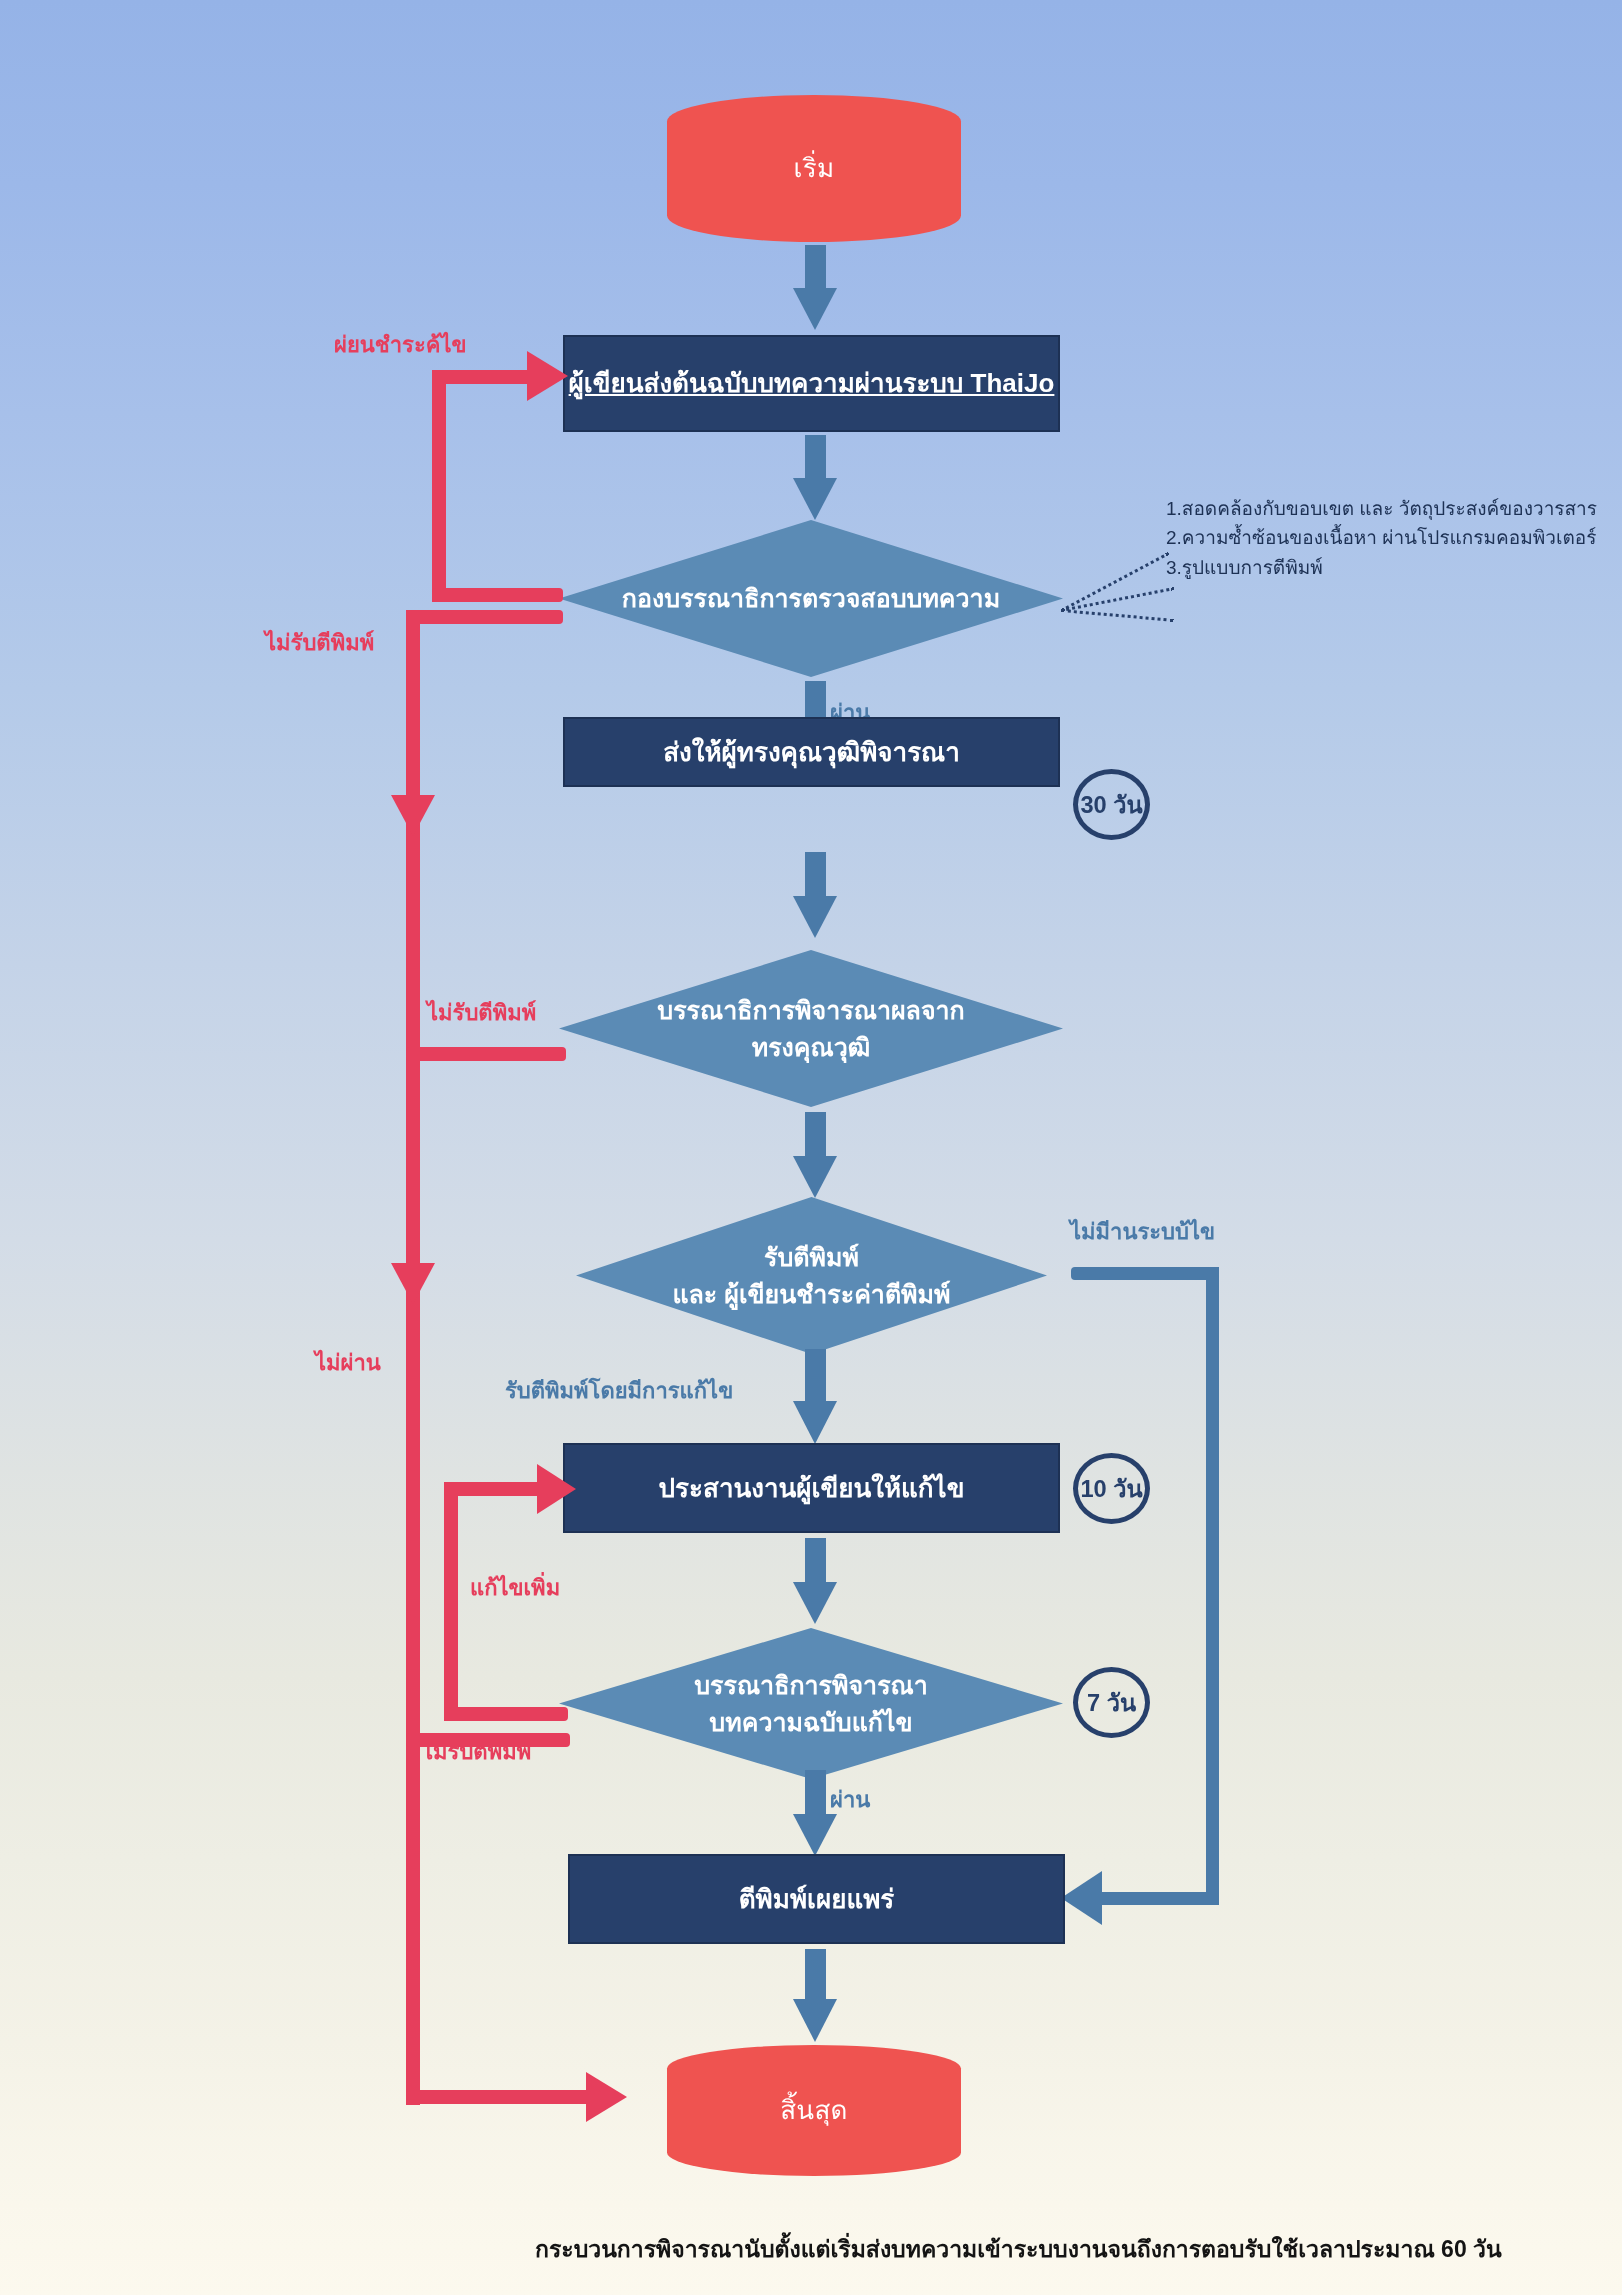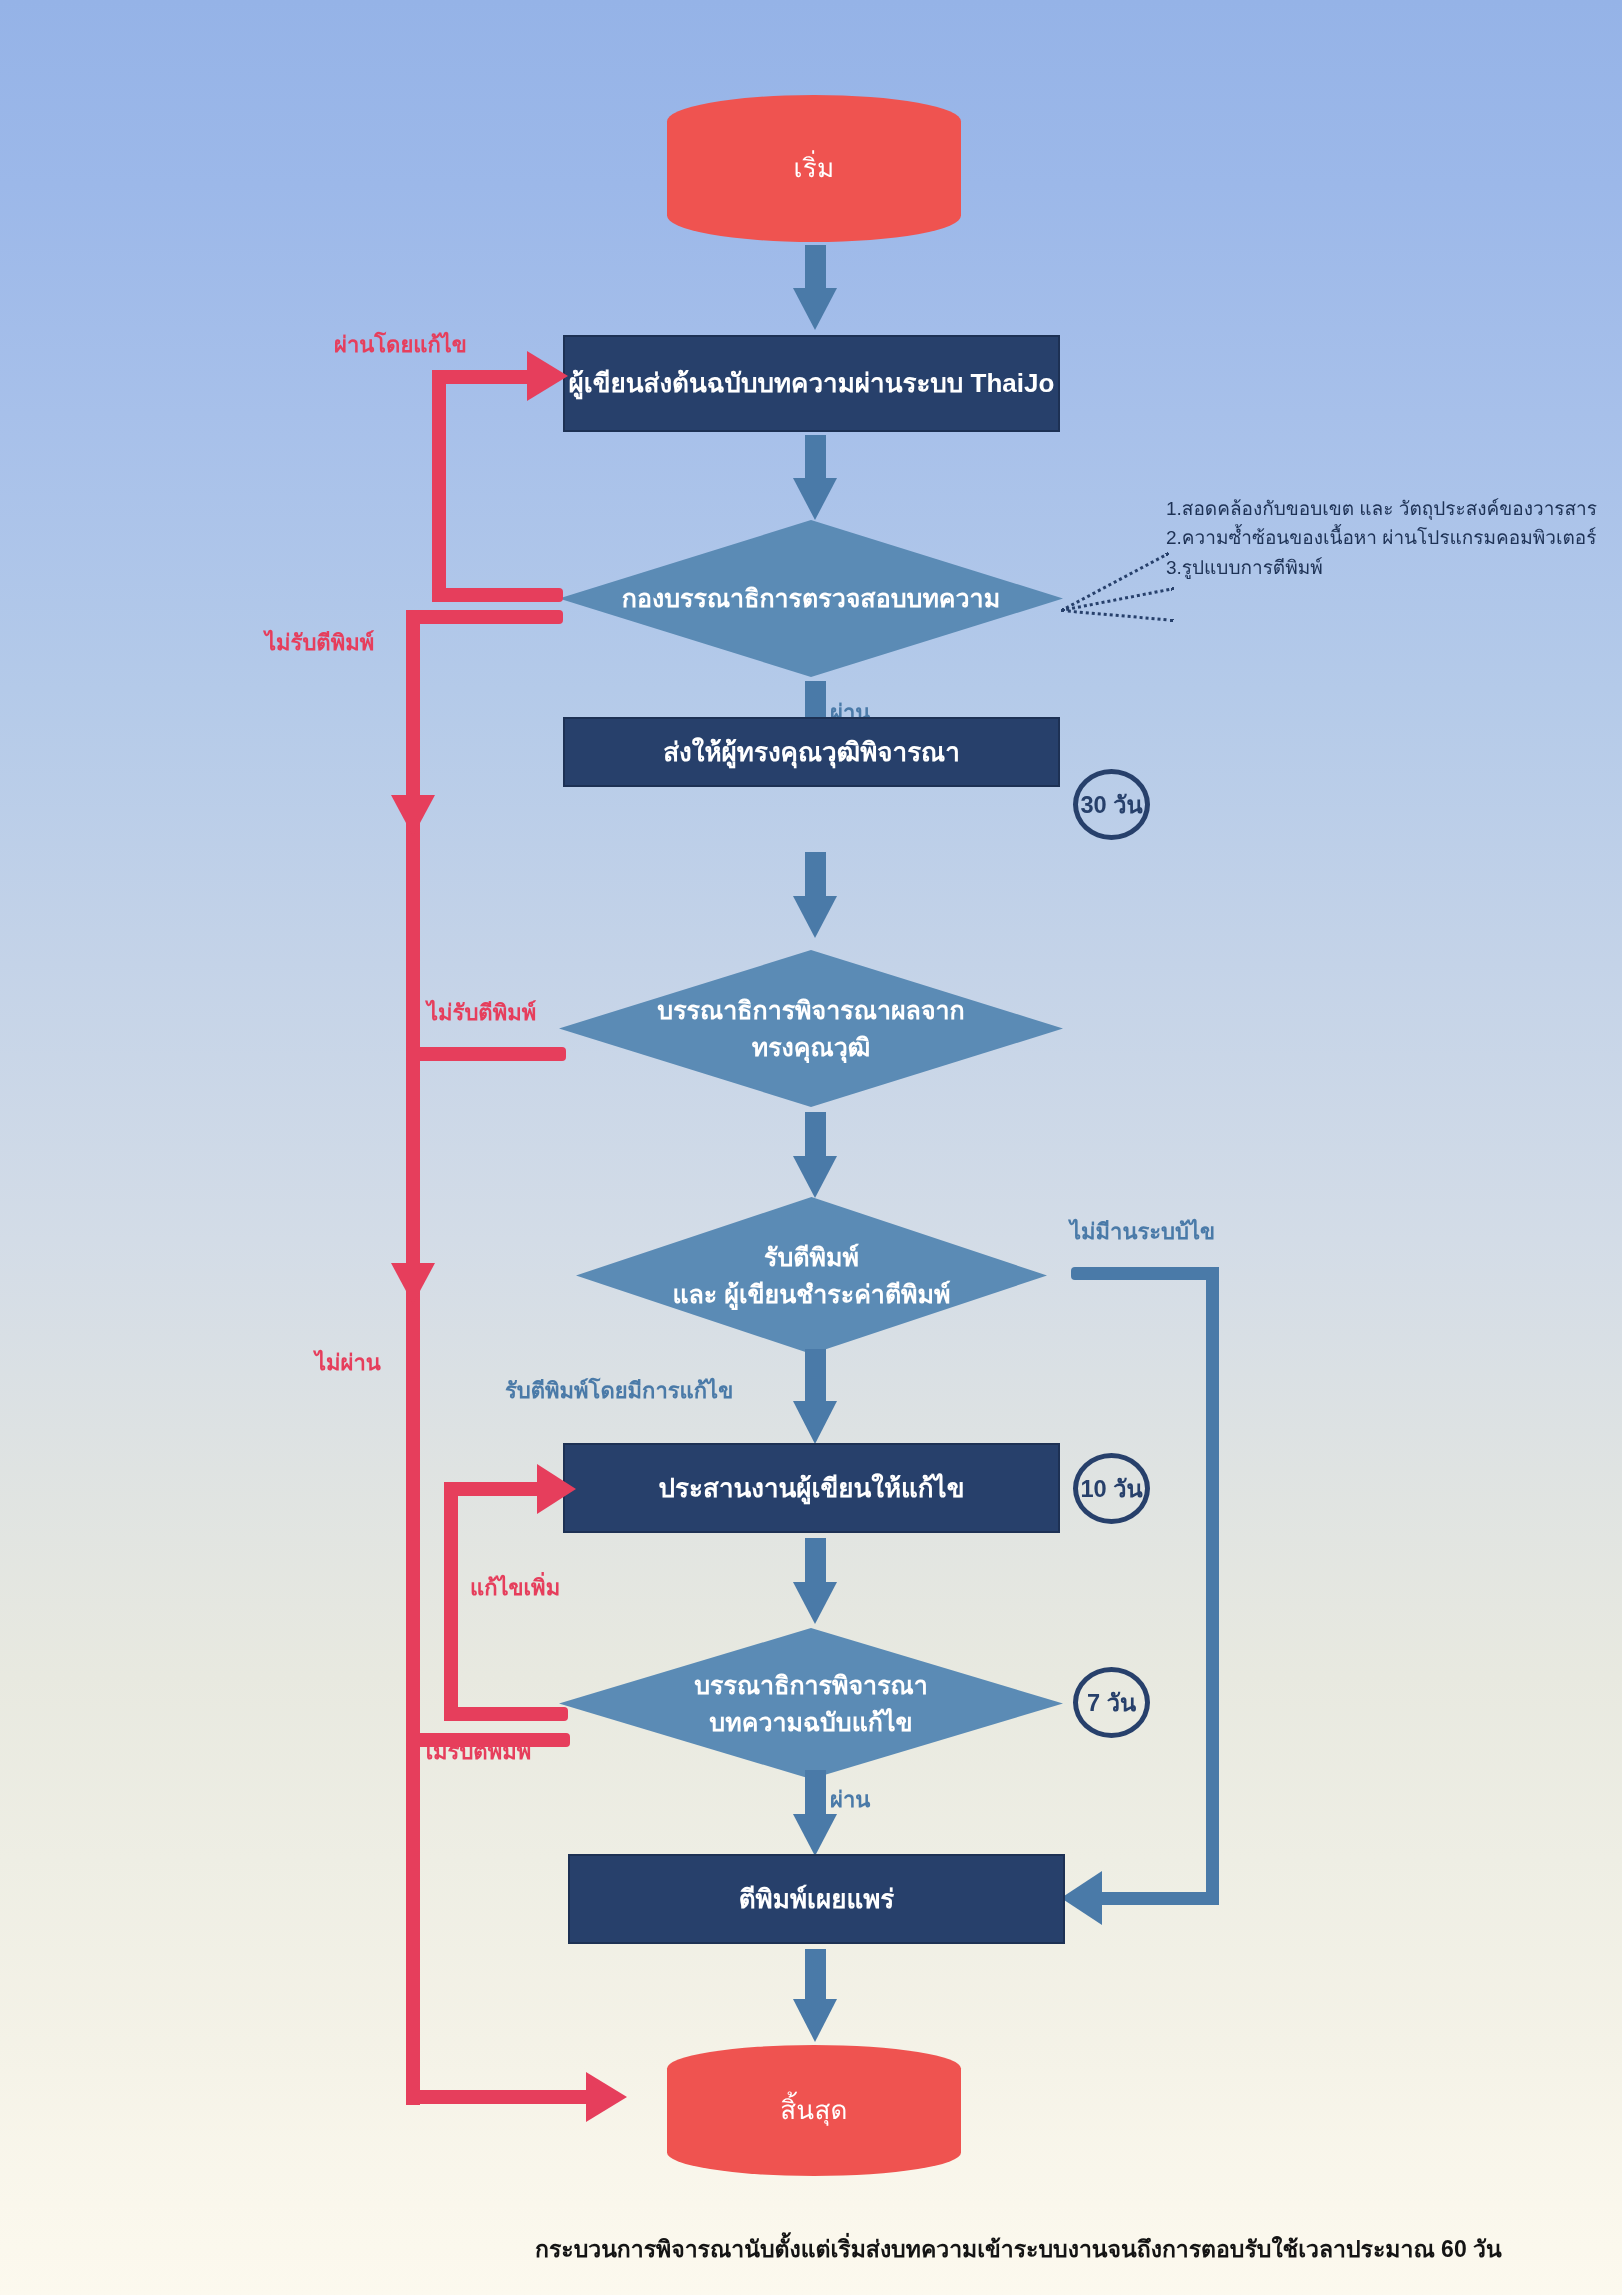--- a/index.html
+++ b/index.html
@@ -162,21 +162,21 @@
 
   <div class="node terminator" style="left:667px; top:95px; width:294px; height:147px;">
     <span>เริ่ม</span>
   </div>
 
   <div class="blockarrow ba-down" style="left:789px; top:245px; width:52px; height:85px;">
     <div class="stem" style="left:15.7px; top:0; width:21px; height:51px;"></div>
     <div class="head" style="left:3.9px; top:43px; border-top:42px solid #4a7aa8;"></div>
   </div>
 
-  <div class="node process" style="left:563px; top:335px; width:497px; height:97px;">
+  <div class="node process" style="left:563px; top:335px; width:497px; height:97px;text-decoration:underline;">
     <span>ผู้เขียนส่งต้นฉบับบทความผ่านระบบ ThaiJo</span>
   </div>
 
   <div class="blockarrow ba-down" style="left:789px; top:435px; width:52px; height:85px;">
     <div class="stem" style="left:15.7px; top:0; width:21px; height:51px;"></div>
     <div class="head" style="left:3.9px; top:43px; border-top:42px solid #4a7aa8;"></div>
   </div>
 
   <div class="decision-wrap" style="left:559px; top:520px; width:504px; height:157px;">
     <div class="diamond-shape"></div>
@@ -273,21 +273,21 @@
 
   <div class="blockarrow ba-down" style="left:789px; top:1949px; width:52px; height:95px;">
     <div class="stem" style="left:15.7px; top:0; width:21px; height:58px;"></div>
     <div class="head" style="left:3.9px; top:50px; border-top:43px solid #4a7aa8;"></div>
   </div>
 
   <div class="node terminator" style="left:667px; top:2045px; width:294px; height:131px;">
     <span>สิ้นสุด</span>
   </div>
 
-  <div class="lbl red" style="left:334px; top:327px;">ผ่านโดยแก้ไข</div>
+  <div class="lbl red" style="left:334px; top:327px;">ผ่ยนชำระค้ไข</div>
   <div class="seg red" style="left:432px; top:370px; width:105px; height:14.4px; border-radius:3.9px;"></div>
   <div class="tri" style="left:527px; top:351px; border-top:25.5px solid transparent; border-bottom:25.5px solid transparent; border-left:41px solid #e63e5c;"></div>
   <div class="seg red" style="left:432px; top:370px; width:14.4px; height:232px;"></div>
   <div class="seg red" style="left:432px; top:588px; width:131px; height:14.4px; border-radius:3.9px;"></div>
 
   <div class="lbl red" style="left:265px; top:625px;">ไม่รับตีพิมพ์</div>
   <div class="seg red" style="left:406px; top:610px; width:157px; height:14.4px; border-radius:3.9px;"></div>
 
   <div class="seg red" style="left:406px; top:610px; width:14.4px; height:1495px;"></div>
 

